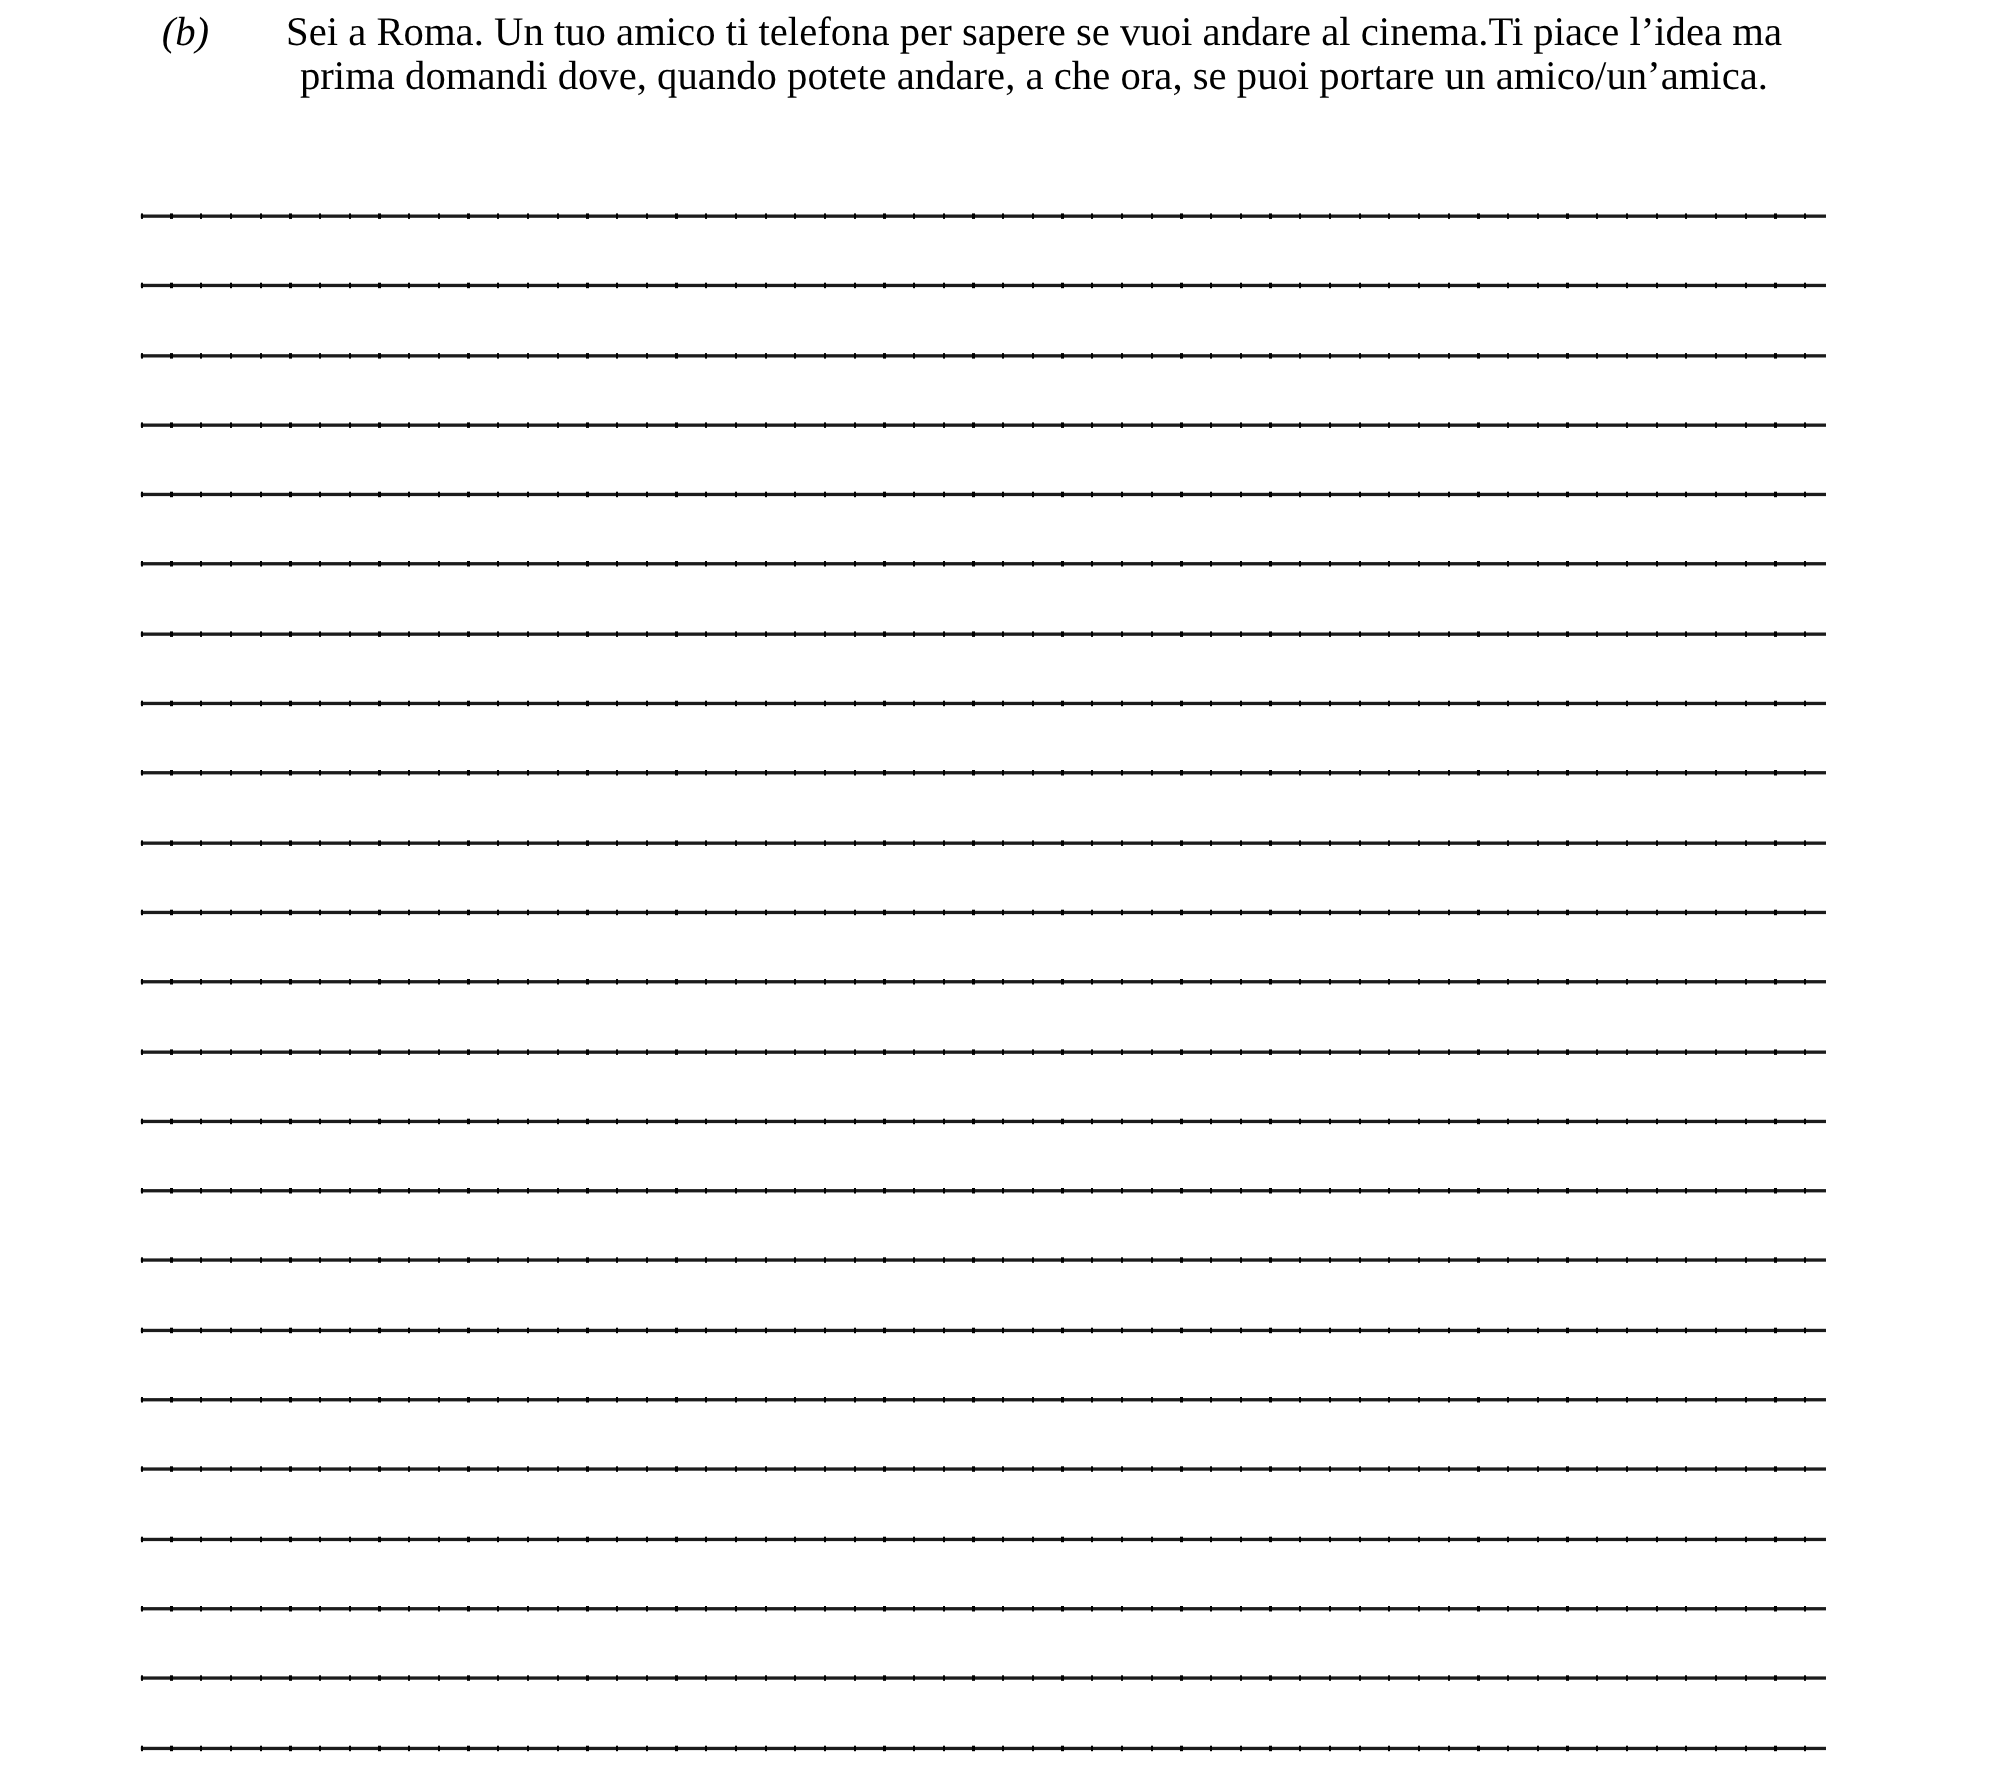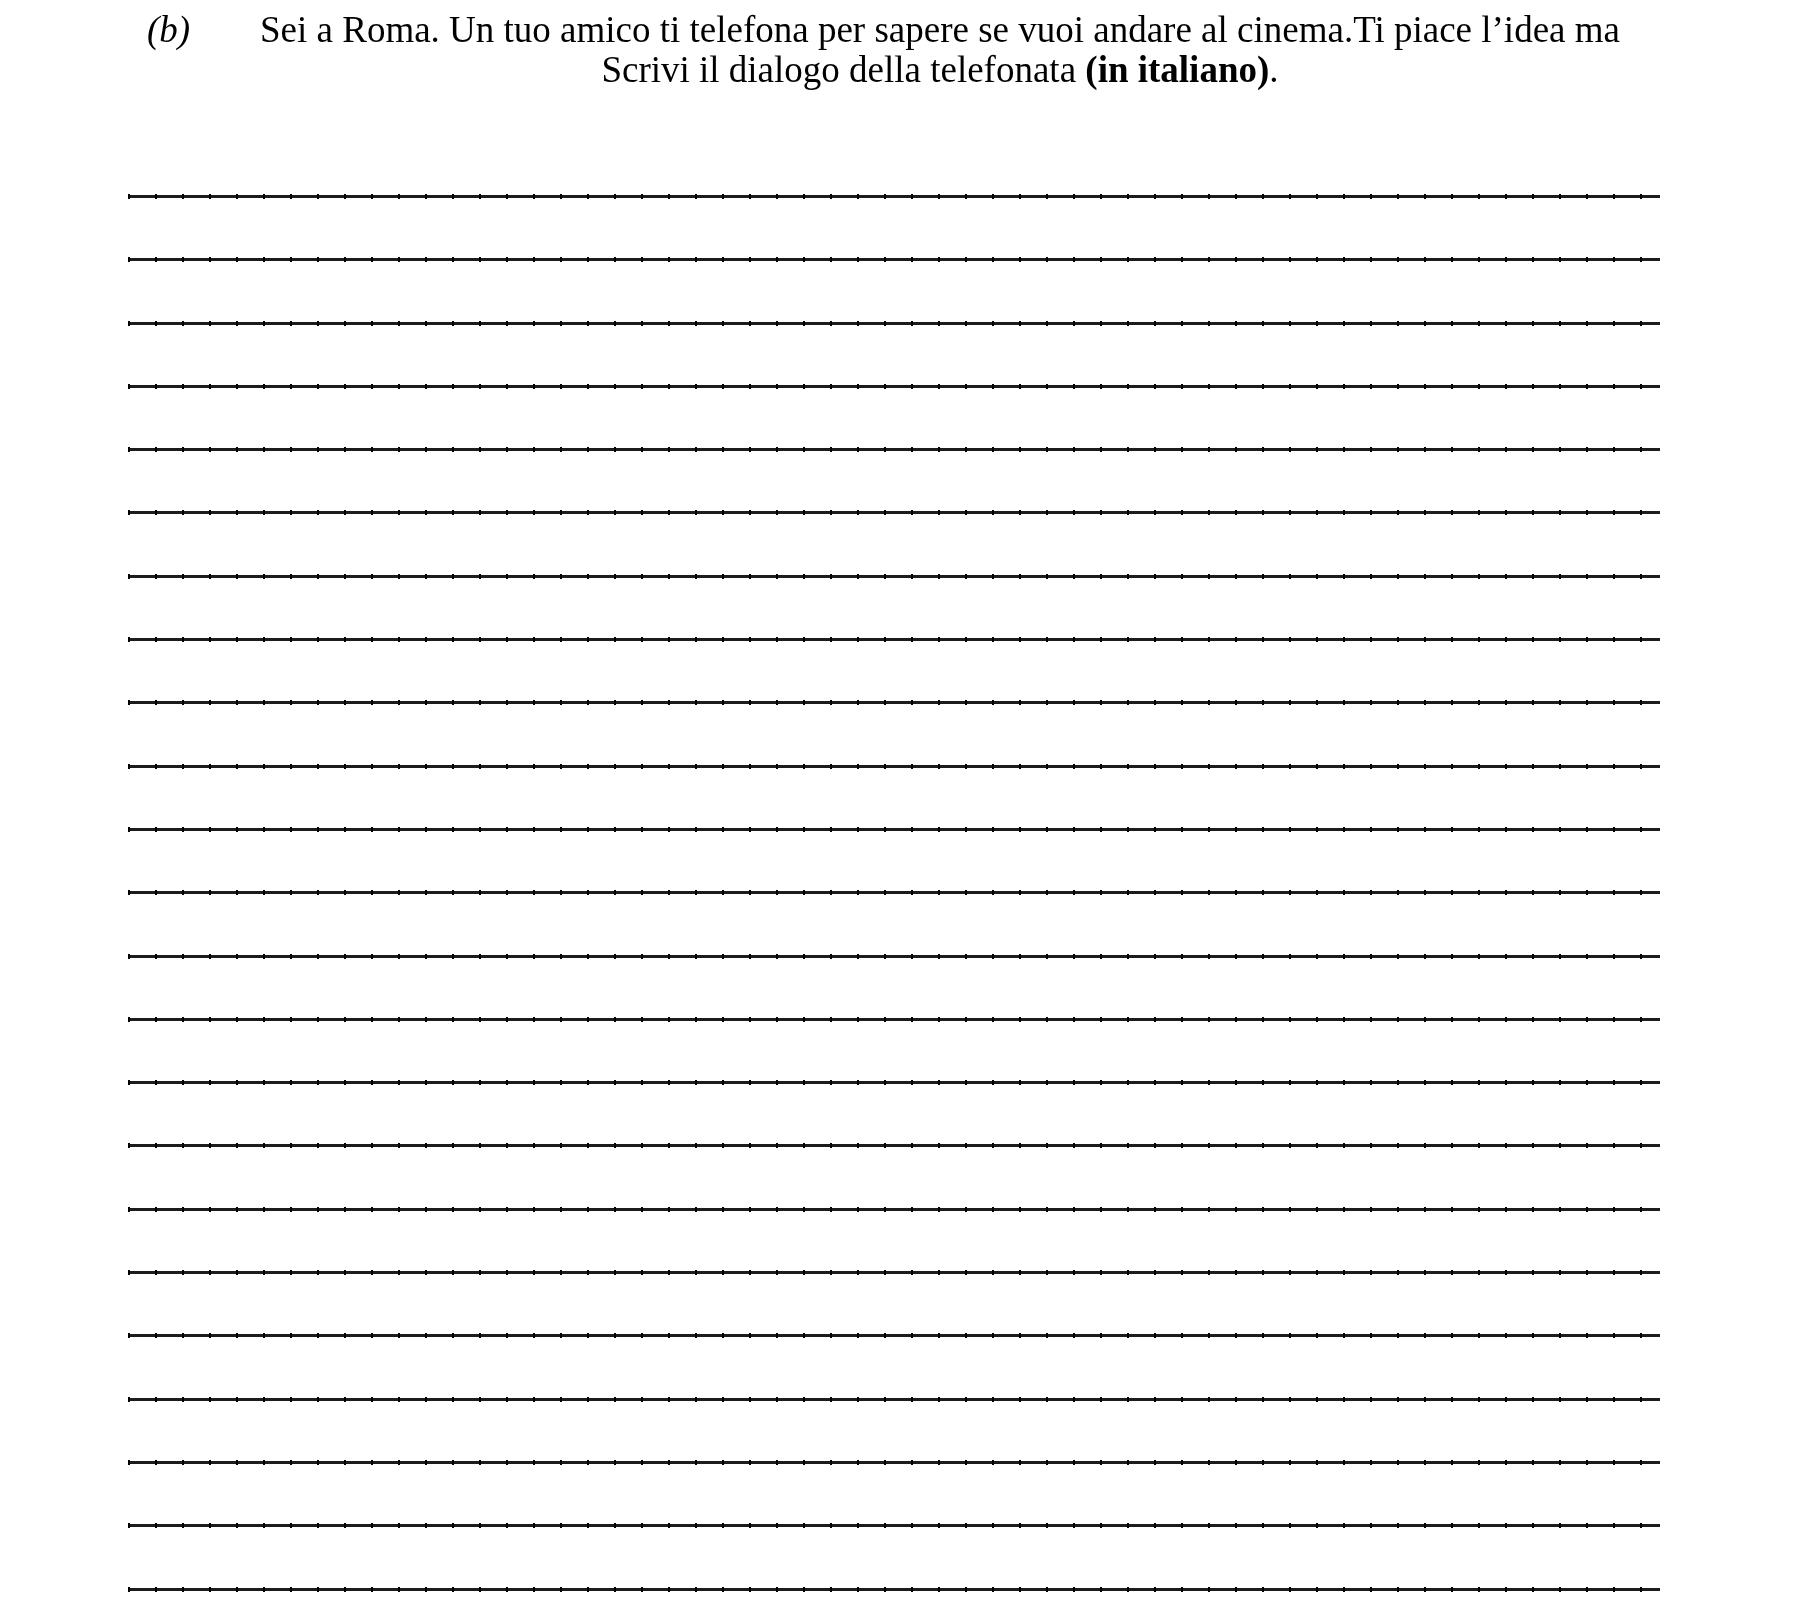--- a/index.html
+++ b/index.html
@@ -57,23 +57,21 @@
   }
   .answer-line:last-child { margin-bottom: 0; }
 </style>
 </head>
 <body>
 
 <div class="question-block">
   <div class="q-label">(b)</div>
   <div class="q-text">
     <div class="q-line">Sei a Roma. Un tuo amico ti telefona per sapere se vuoi andare al cinema.Ti piace l’idea ma</div>
-    <div class="q-line">
-      <span>Scrivi il dialogo della telefonata </span><span class="bold">(in italiano)</span><span>.</span>
-    </div>
+    <div class="q-line">prima domandi dove, quando potete andare, a che ora, se puoi portare un amico/un’amica.</div>
   </div>
 </div>
 
 <div class="answer-lines">
     <div class="answer-line"></div>
     <div class="answer-line"></div>
     <div class="answer-line"></div>
     <div class="answer-line"></div>
     <div class="answer-line"></div>
     <div class="answer-line"></div>

